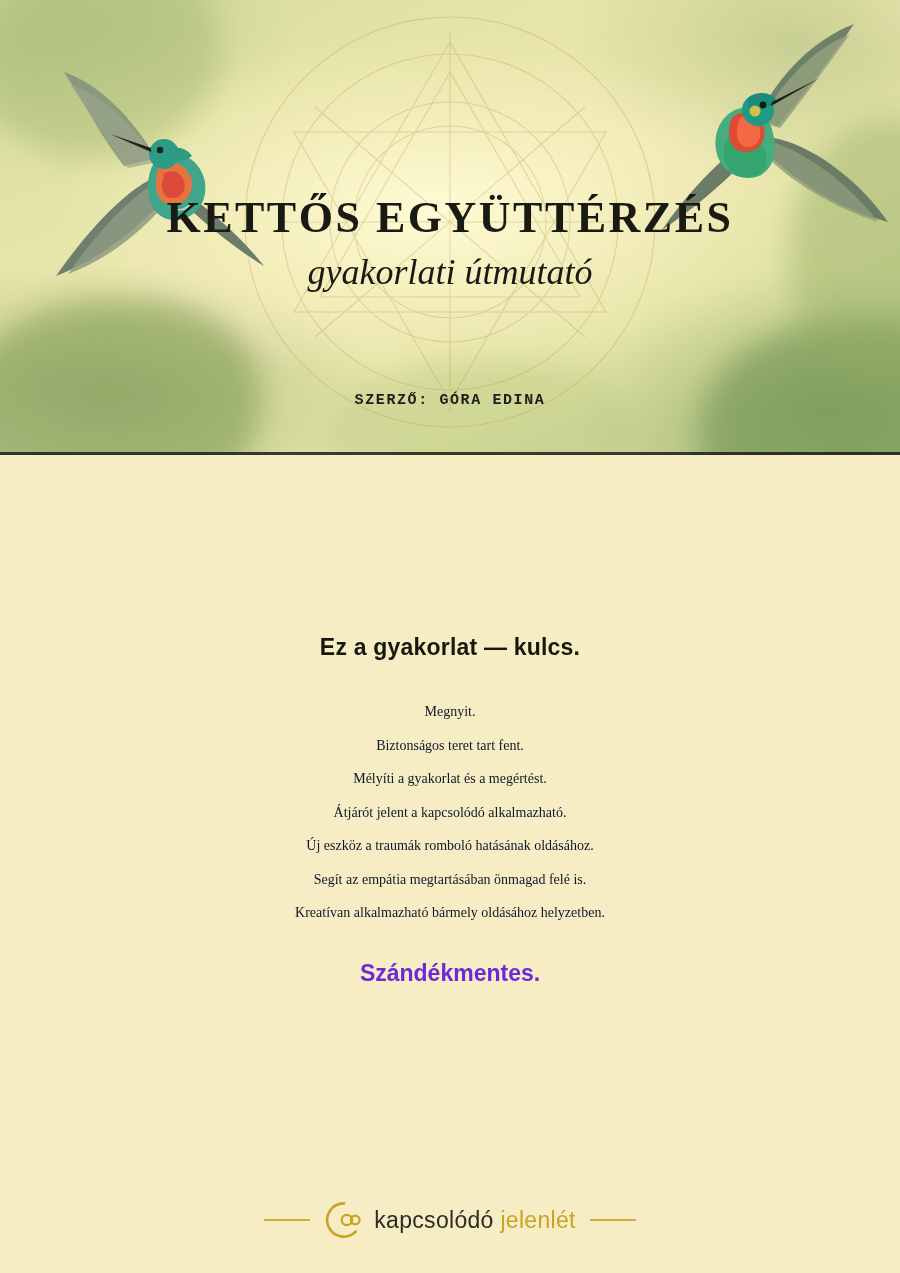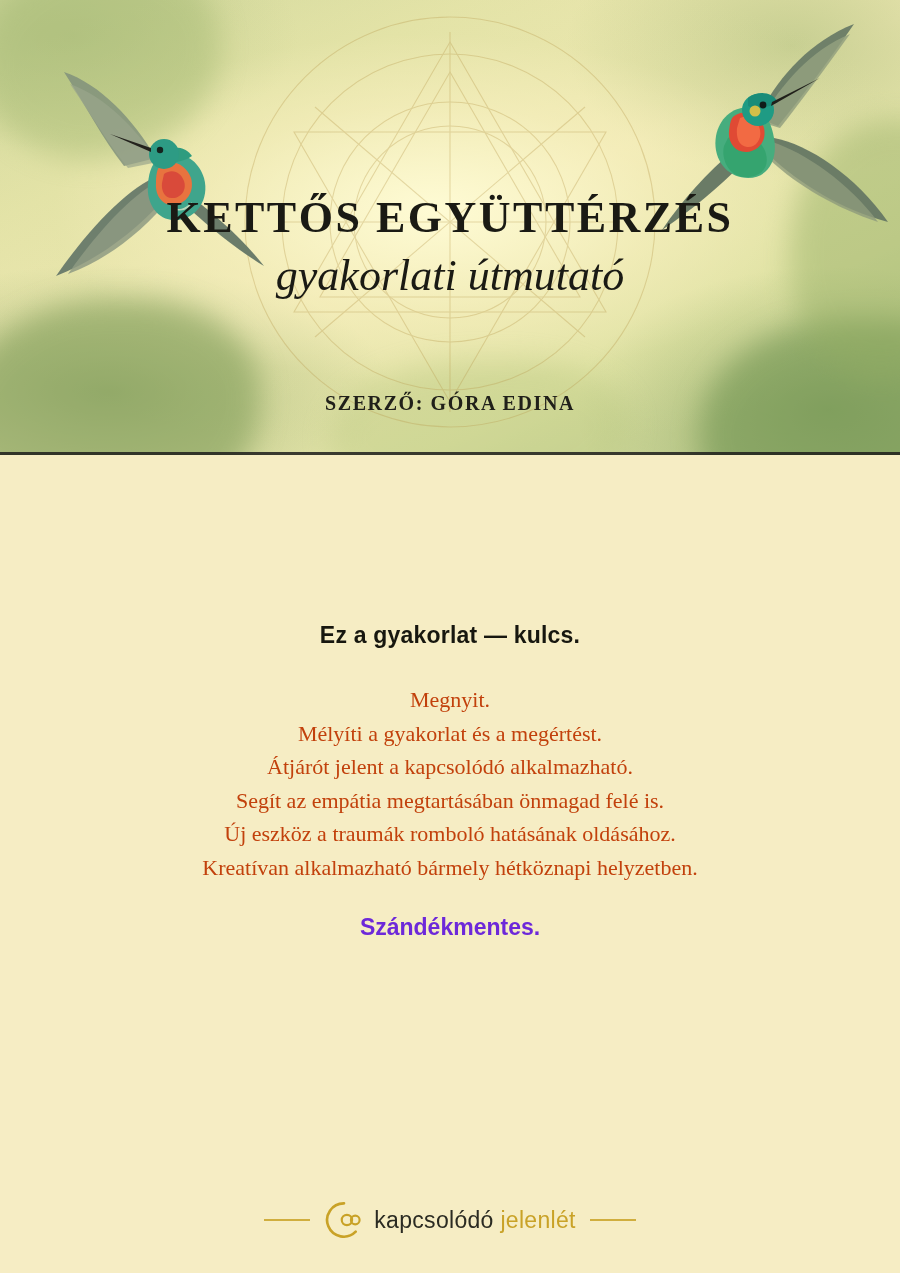--- a/index.html
+++ b/index.html
@@ -84,65 +84,65 @@
     font-size: 44px;
     letter-spacing: 2.5px;
     color: #1a1a14;
     font-weight: 700;
     line-height: 1;
     margin: 0;
   }
   .subtitle {
     font-family: "Liberation Serif", serif;
     font-style: italic;
-    font-size: 44px;
+    font-size: 36px;
     color: #1a1a14;
     margin: 14px 0 0 0;
     line-height: 1;
   }
   .author {
     position: absolute;
     left: 0;
     top: 392px;
     width: 900px;
     text-align: center;
-    font-family: Liberation Serif, serif;
+    font-family: Liberation Mono, monospace;
     font-weight: 700;
-    font-size: 20px;
+    font-size: 15px;
     letter-spacing: 1.6px;
     color: #20201a;
   }
 
   
   .body-wrap {
     position: absolute;
     left: 0;
     top: 455px;
     width: 900px;
     height: 818px;
     background: #f6edc4;
   }
   .lead {
-    margin: 0;
+    margin: 12px;
     padding-top: 167px;
     text-align: center;
     font-family: "Liberation Sans", sans-serif;
     font-weight: 700;
     font-size: 23px;
     letter-spacing: .2px;
     color: #17170f;
   }
   .lines {
     margin: 34px 0 0 0;
     padding: 0;
     list-style: none;
     text-align: center;
     font-family: "Liberation Serif", serif;
-    font-size: 22px;
-    color: #c2410c;
+    font-size: 14px;
+    color: #0f172a;
   }
   .lines li {
     line-height: 33.5px;
   }
   .closing {
     margin: 30px 0 0 0;
     text-align: center;
     font-family: "Liberation Sans", sans-serif;
     font-weight: 700;
     font-size: 23px;
@@ -278,25 +278,26 @@
 
     <div class="hero-bottom-line"></div>
   </div>
 
   <div class="body-wrap">
 
     <p class="lead">Ez a gyakorlat — kulcs.</p>
 
     <ul class="lines">
       <li>Megnyit.</li>
+      <li>Biztonságos teret tart fent.</li>
       <li>Mélyíti a gyakorlat és a megértést.</li>
       <li>Átjárót jelent a kapcsolódó alkalmazható.</li>
+      <li>Új eszköz a traumák romboló hatásának oldásához.</li>
       <li>Segít az empátia megtartásában önmagad felé is.</li>
-      <li>Új eszköz a traumák romboló hatásának oldásához.</li>
-      <li>Kreatívan alkalmazható bármely hétköznapi helyzetben.</li>
+      <li>Kreatívan alkalmazható bármely oldásához helyzetben.</li>
     </ul>
 
     <p class="closing">Szándékmentes.</p>
   </div>
 
   <div class="footer">
     <div class="footer-rule"></div>
 
     <div class="brand">
       <svg class="brand-mark" viewBox="0 0 48 48">

